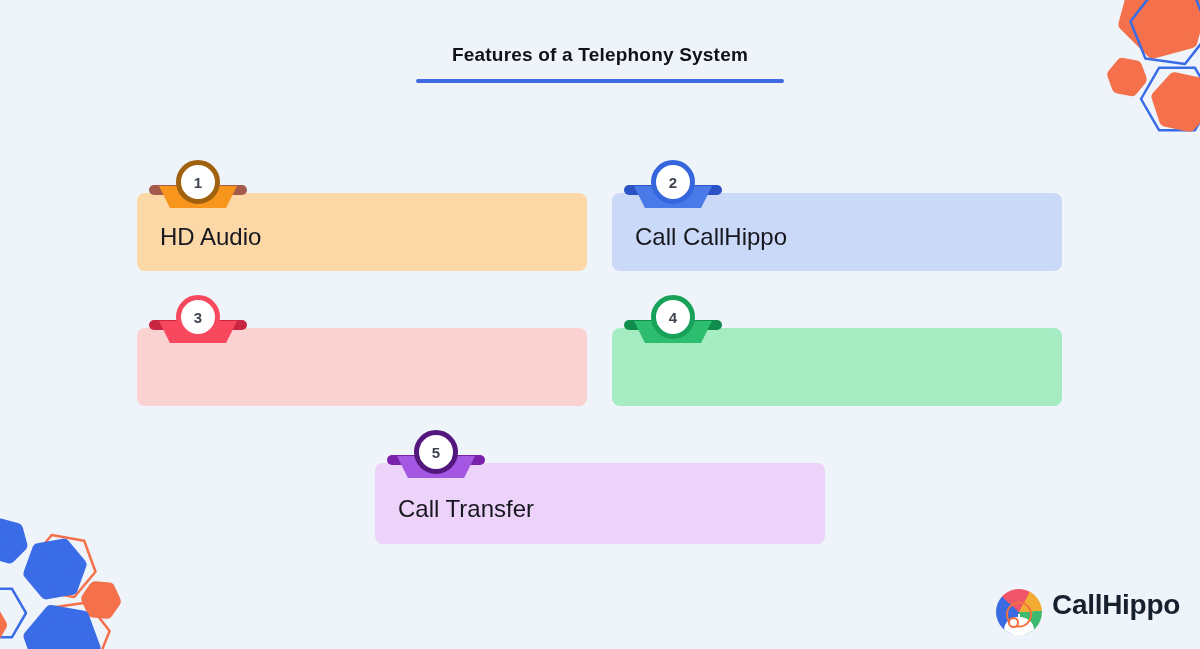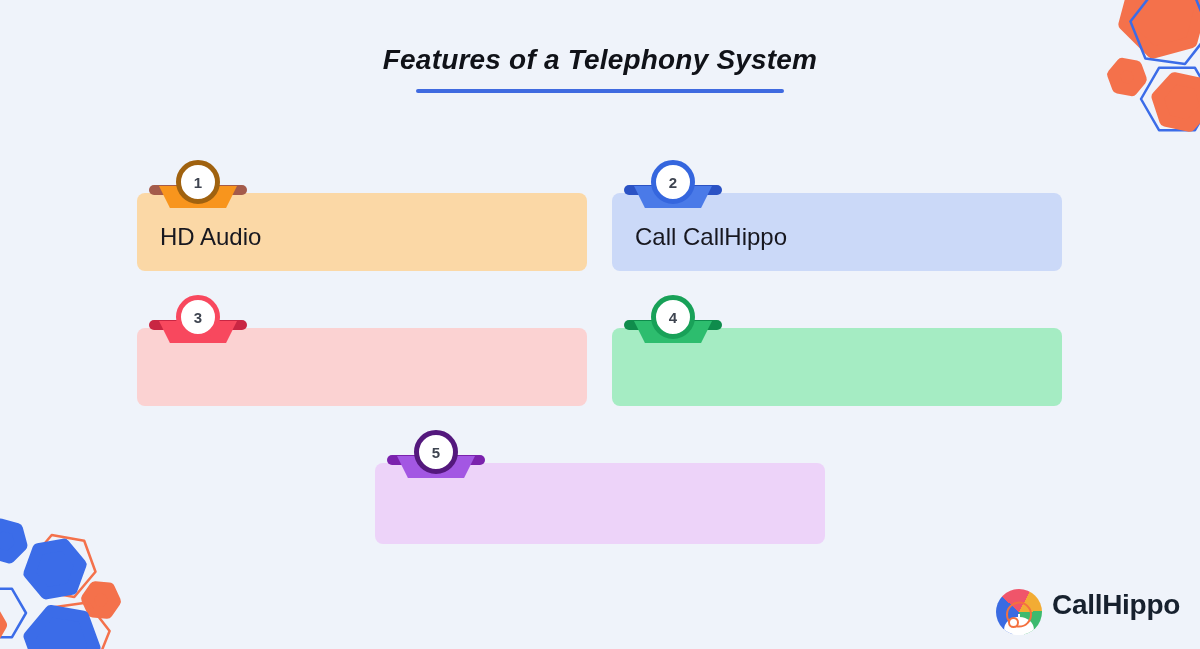--- a/index.html
+++ b/index.html
@@ -3,21 +3,21 @@
 <meta charset="utf-8">
 <style>
   html,body{margin:0;padding:0;background:#dfe3ea;}
   .stage{
     position:relative;width:1200px;height:649px;overflow:hidden;
     background:var(--bg,#EFF3FA);
     font-family:"Liberation Sans",sans-serif;
   }
   
   .header{position:absolute;top:44px;left:0;width:100%;text-align:center;}
-  .title{font-size:28px;font-weight:800;color:var(--title_ink,#101218);letter-spacing:.2px;font-style:italic;}
+  .title{font-size:19px;font-weight:800;color:var(--title_ink,#101218);letter-spacing:.2px;}
   .title-underline{width:368px;height:4px;border-radius:2px;background:var(--accent,#3F6AE0);margin:13px auto 0;}
   
   .card{
     position:absolute;width:450px;height:78px;border-radius:8px;
     display:flex;align-items:center;
   }
   .card .label{font-size:24px;font-weight:400;color:var(--card_ink,#17171F);padding:10px 0 0 23px;}
   
   .badge{position:absolute;left:11px;top:-33px;width:100px;height:55px;}
   .badge .fold{
@@ -131,20 +131,21 @@
       <div class="numcircle">4</div>
     </div>
   </div>
 
   <div class="card" style="left: 375px; top: 463px; height: 81px; background: rgb(237, 211, 249);">
     <div class="badge" style="--fold: #7B22AD; --ribbon: #A357E3; --ring: #54187D;">
       <div class="fold"></div>
       <div class="trap"></div>
       <div class="numcircle">5</div>
     </div>
+    <div class="label">Call Transfer</div>
   </div>
 
   <div class="brand">
     <div class="logo-mark">
       <div class="hippo-face"></div>
       <div class="headset-ring"></div>
       <div class="mic-dot"></div>
     </div>
     <div class="brand-name">CallHippo</div>
   </div>

